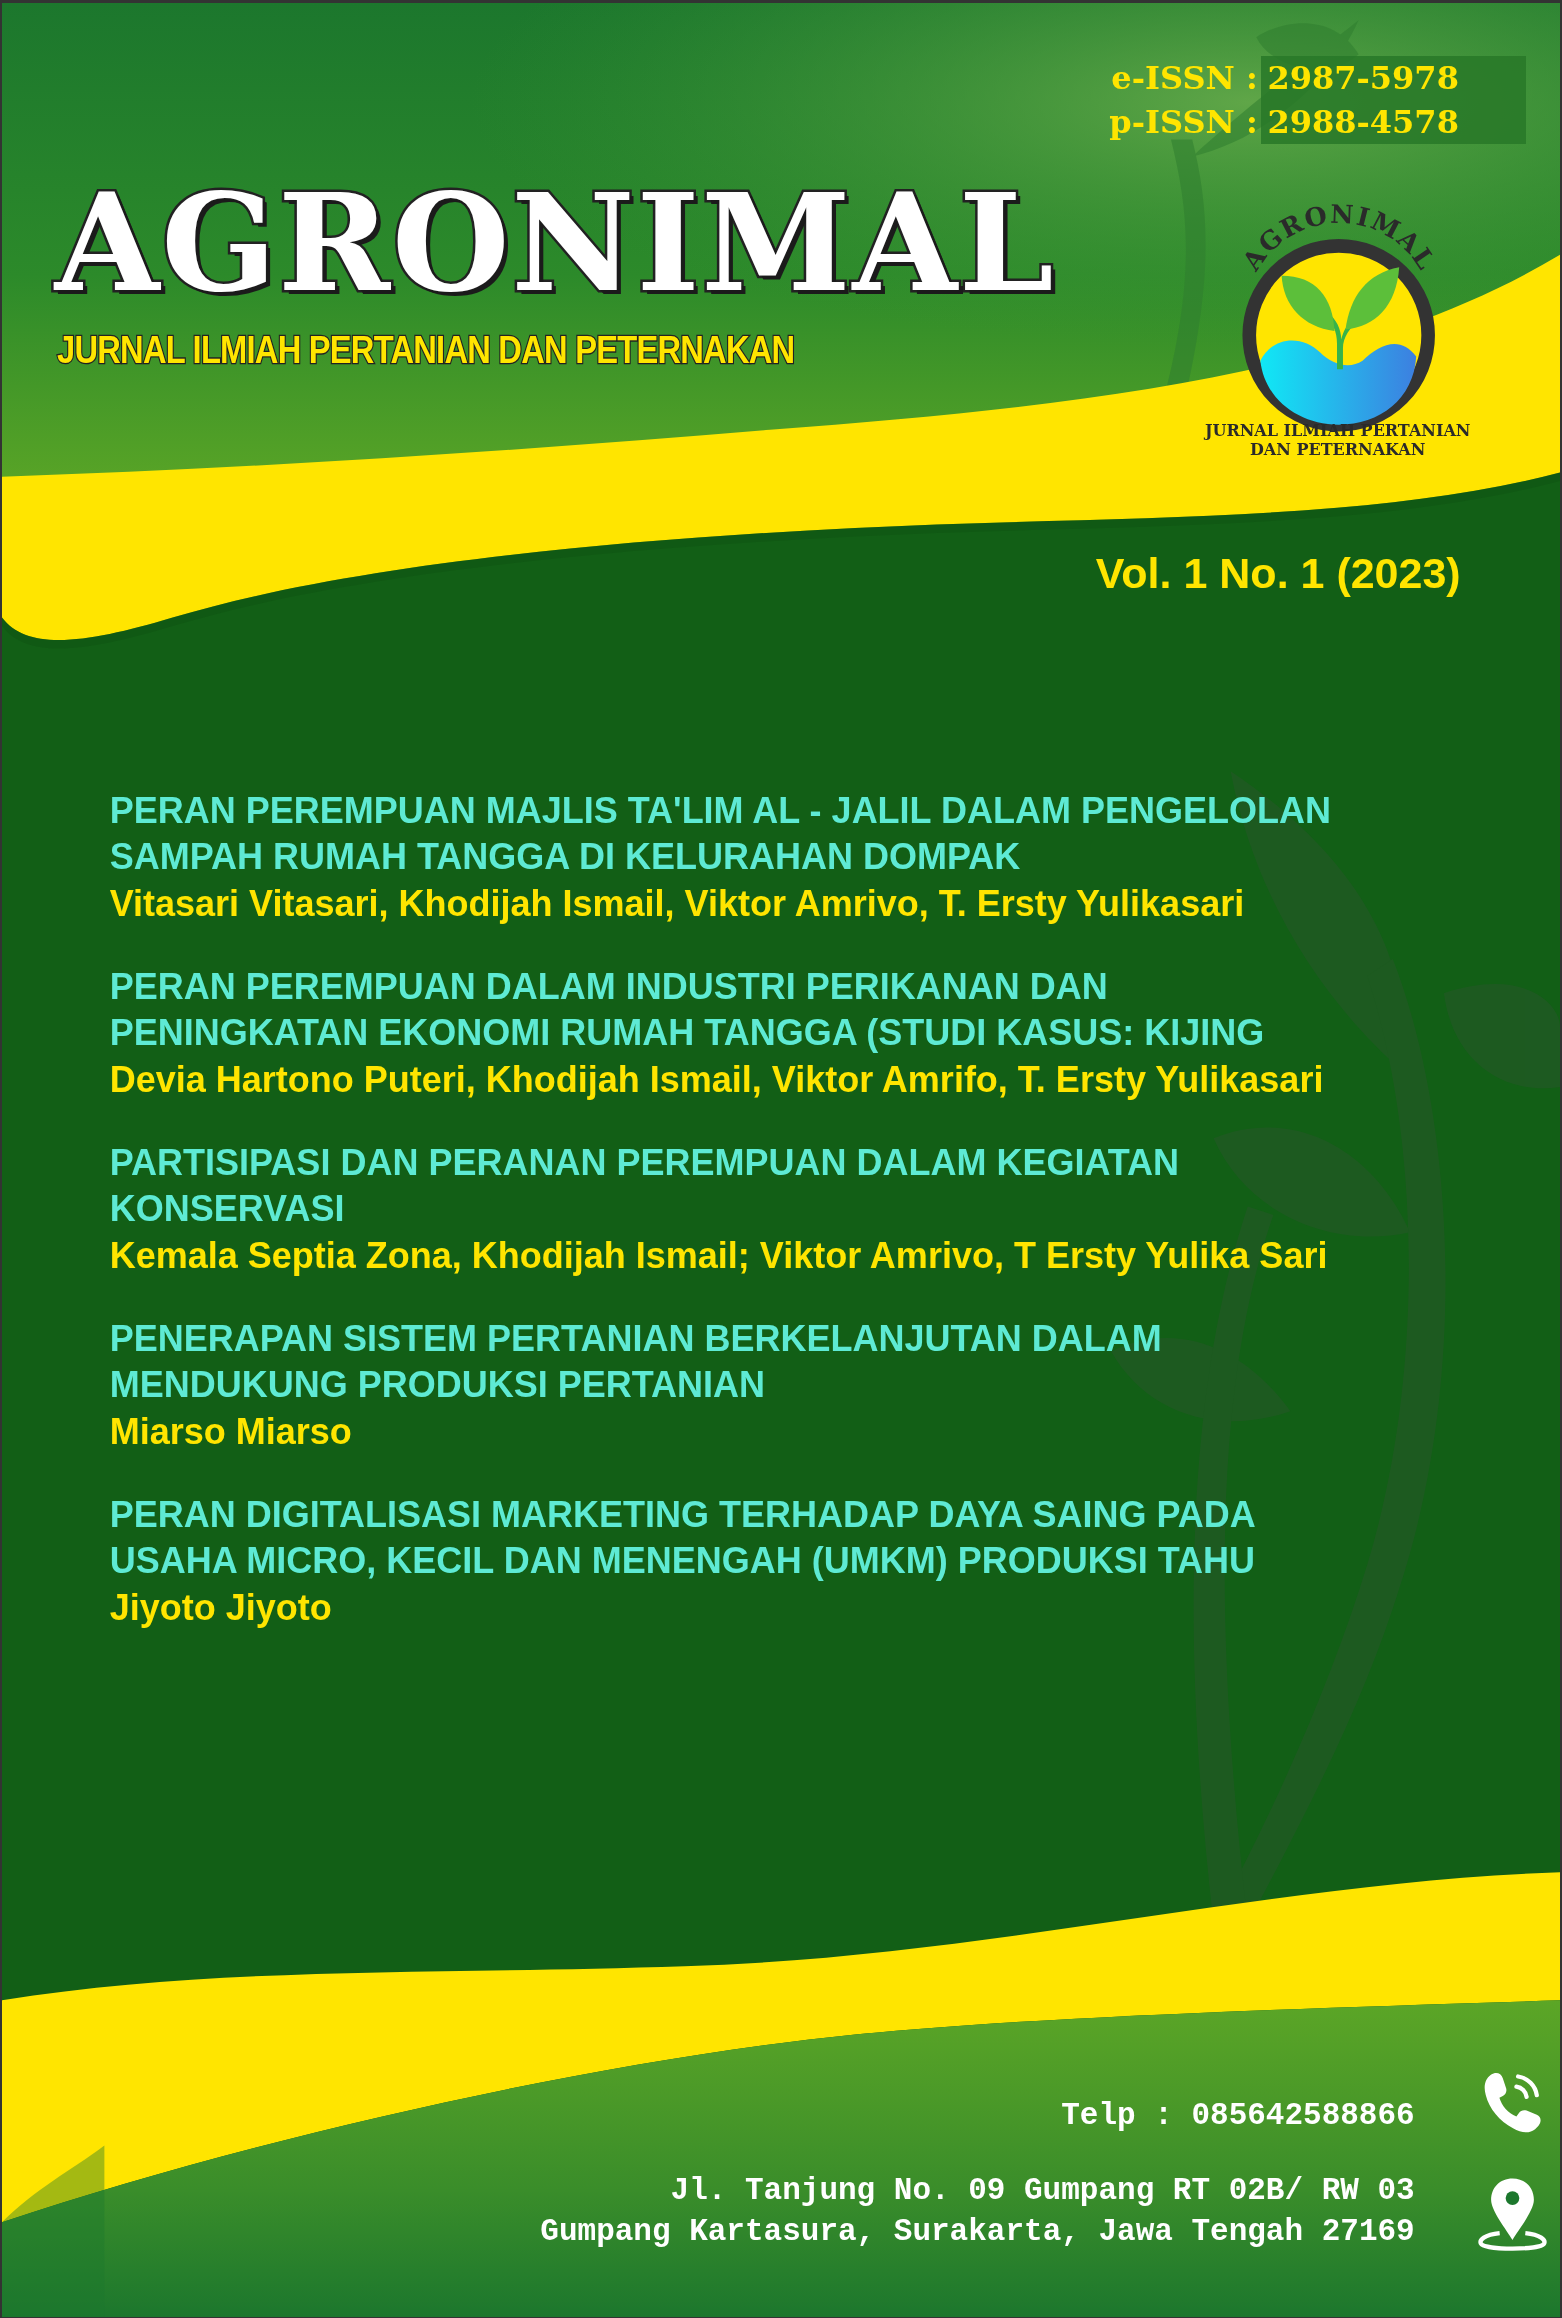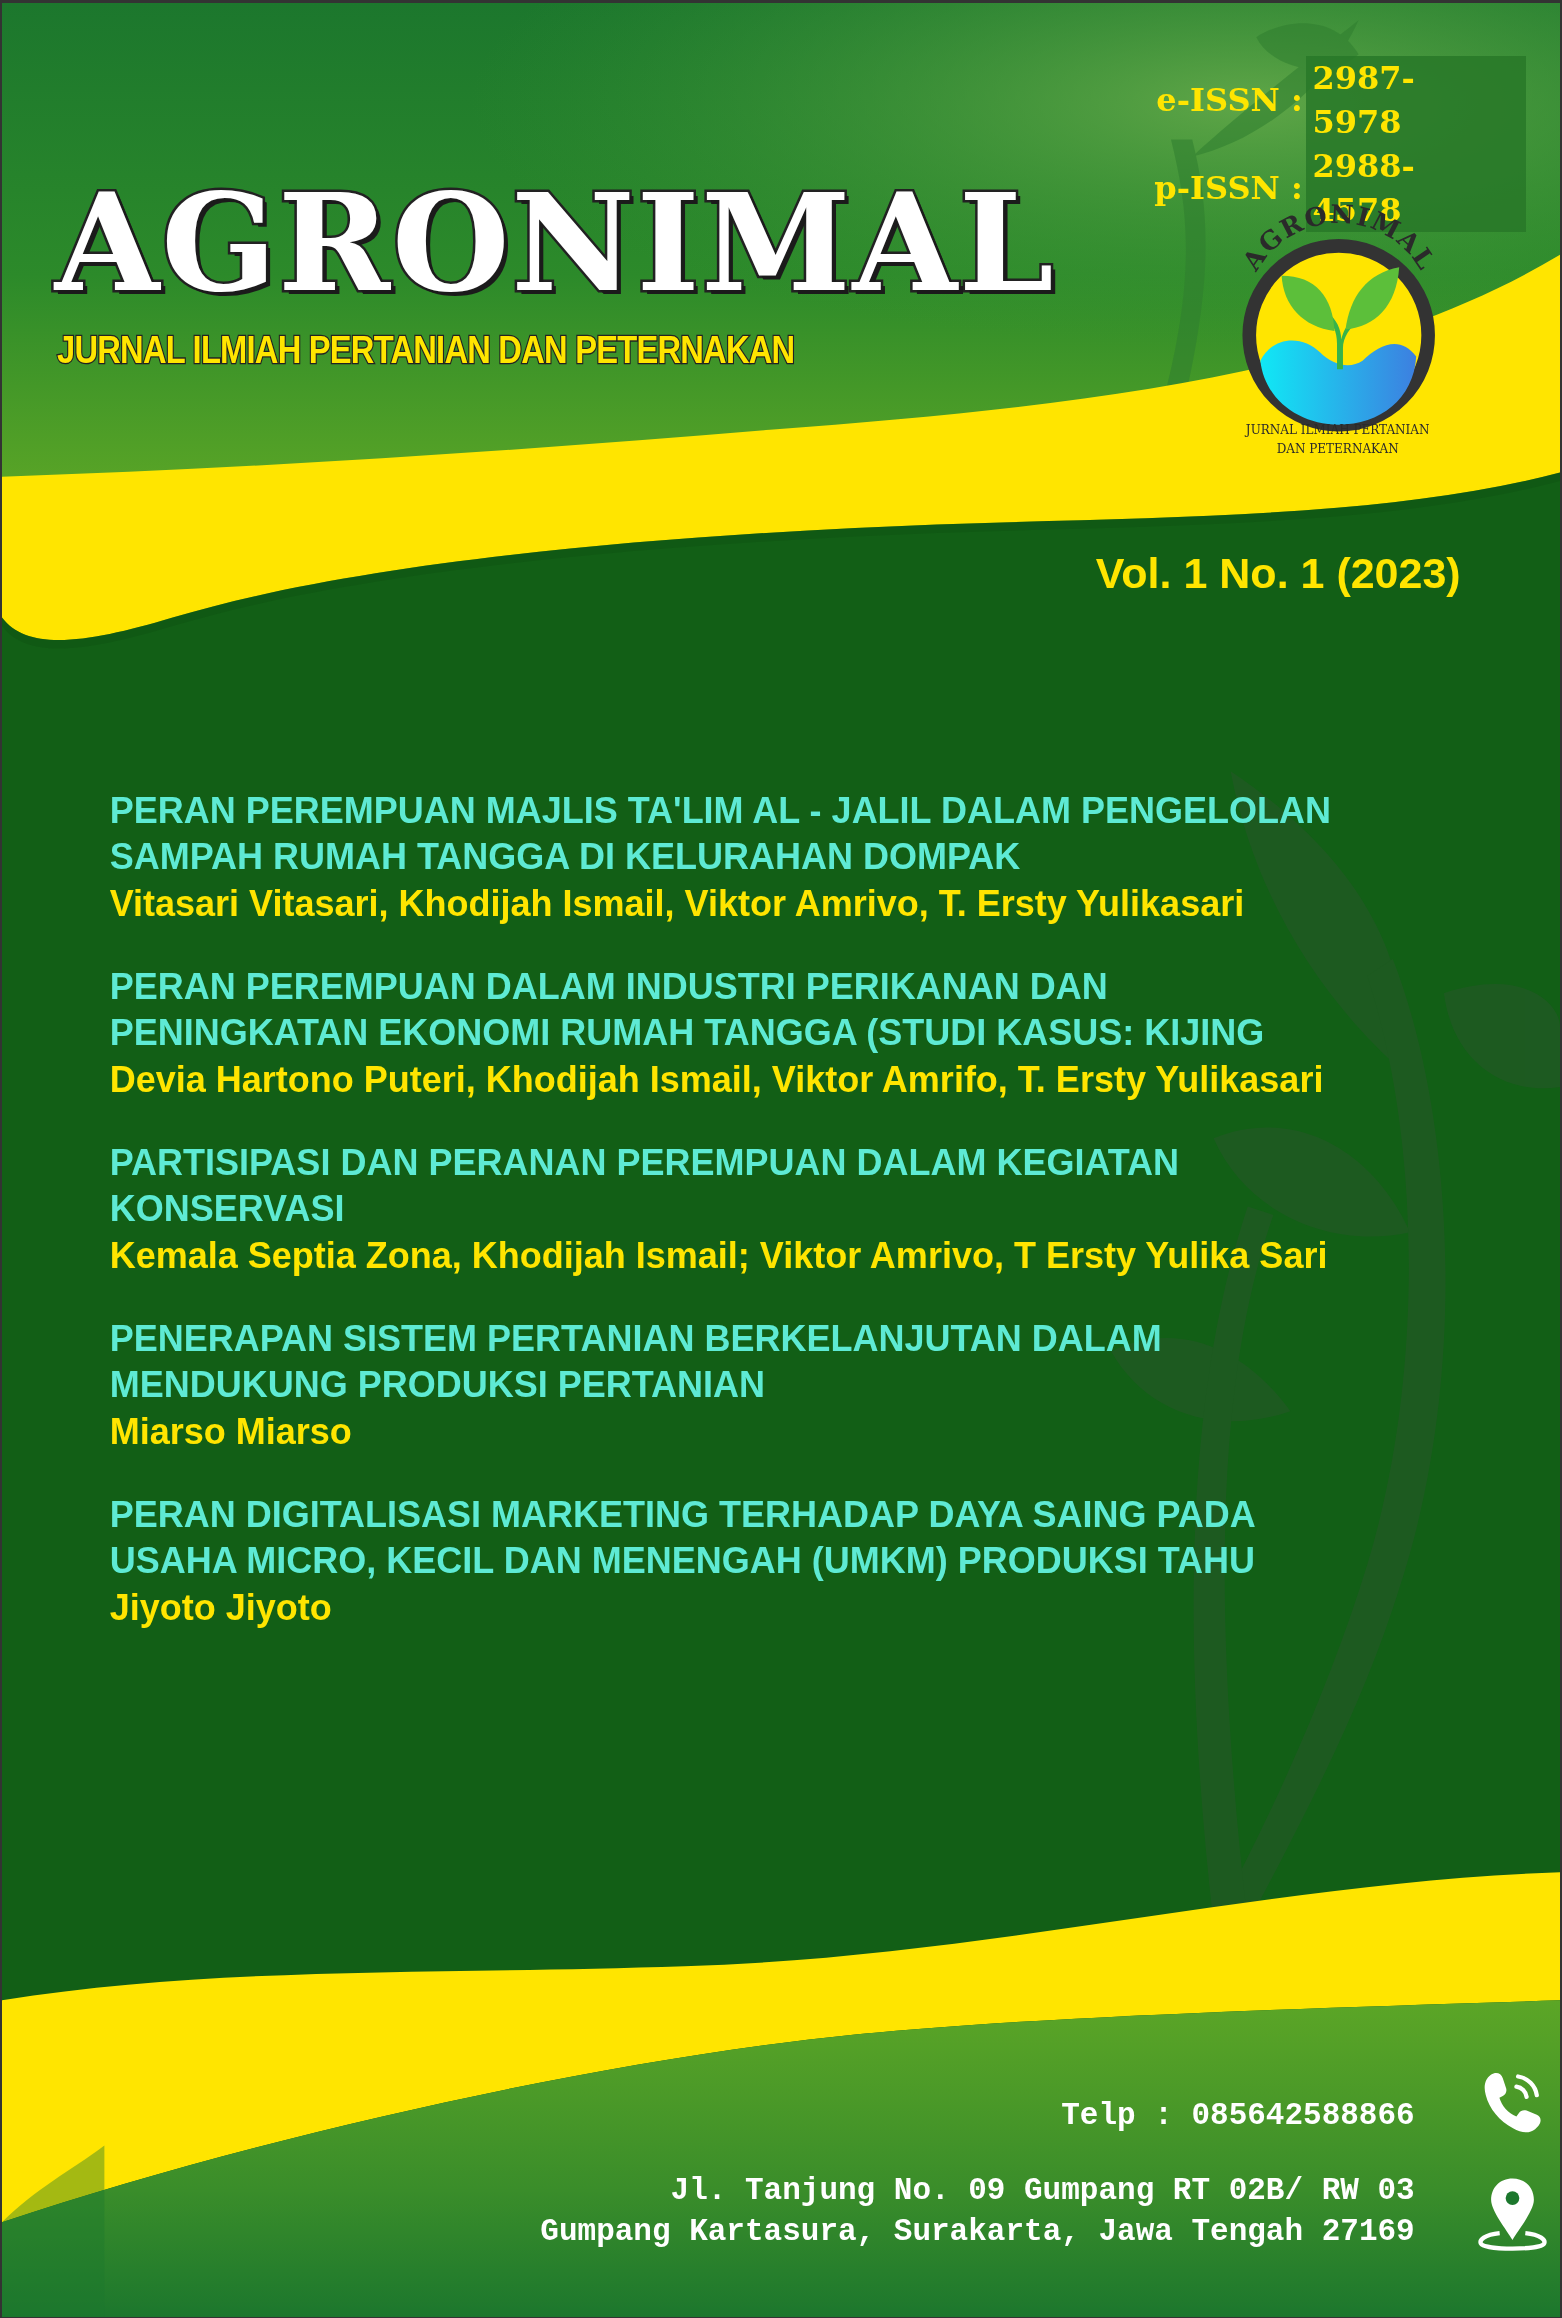--- a/index.html
+++ b/index.html
@@ -10,42 +10,42 @@
     }
     .bg-svg { position: absolute; left: 0; top: 0; width: 1558px; height: 2314px; }
 
     .issn {
       position: absolute; right: 34px; top: 53px;
       font-family: "DejaVu Serif", serif; font-weight: bold; color: #ffe500;
       font-size: 32px; line-height: 44px;
     }
     .issn-row { display: flex; align-items: center; justify-content: flex-end; }
     .issn-label { padding-right: 3px; margin-left: 25px; }
-    .issn-value { background: rgba(40,120,40,0.85); padding: 0 34px 0 6.8px; width: 220px; }
+    .issn-value { background: rgba(40,120,40,0.85); padding: 0 34px 0 6.8px; width: 265px; }
 
     .masthead {
       position: absolute; left: 53px; top: 171px;
       font-family: "DejaVu Serif", serif; font-weight: bold;
       font-size: 135px; line-height: 137px; color: #ffffff; letter-spacing: 1.7px;
       -webkit-text-stroke: 5.1px #222222; paint-order: stroke fill;
       text-shadow: 4.3px 4.3px 0 #1b1b1b;
     }
     .subtitle {
       position: absolute; left: 55px; top: 326px;
       font-family: "Liberation Sans", sans-serif; font-weight: bold;
       font-size: 38px; line-height: 43px; color: #ffe500; letter-spacing: -0.9px;
       transform: scaleX(0.86); transform-origin: left;
       -webkit-text-stroke: 2.6px #222; paint-order: stroke fill;
     }
 
     .logo { position: absolute; left: 1220px; top: 166px; width: 230px; height: 307px; }
     .logo-caption {
       position: absolute; left: 1195px; top: 418px; width: 282px; text-align: center;
-      font-family: "DejaVu Serif", serif; font-weight: normal; color: #2a2a2a;
-      font-size: 12px; line-height: 19px;
+      font-family: "DejaVu Serif", serif; font-weight: bold; color: #2a2a2a;
+      font-size: 16px; line-height: 19px;
     }
 
     .volume {
       position: absolute; right: 99px; top: 546px;
       font-family: Liberation Sans, sans-serif; font-weight: bold;
       font-size: 43px; color: #ffe500;
     }
 
     .articles {
       position: absolute; left: 108px; top: 785px; width: 1365px;

